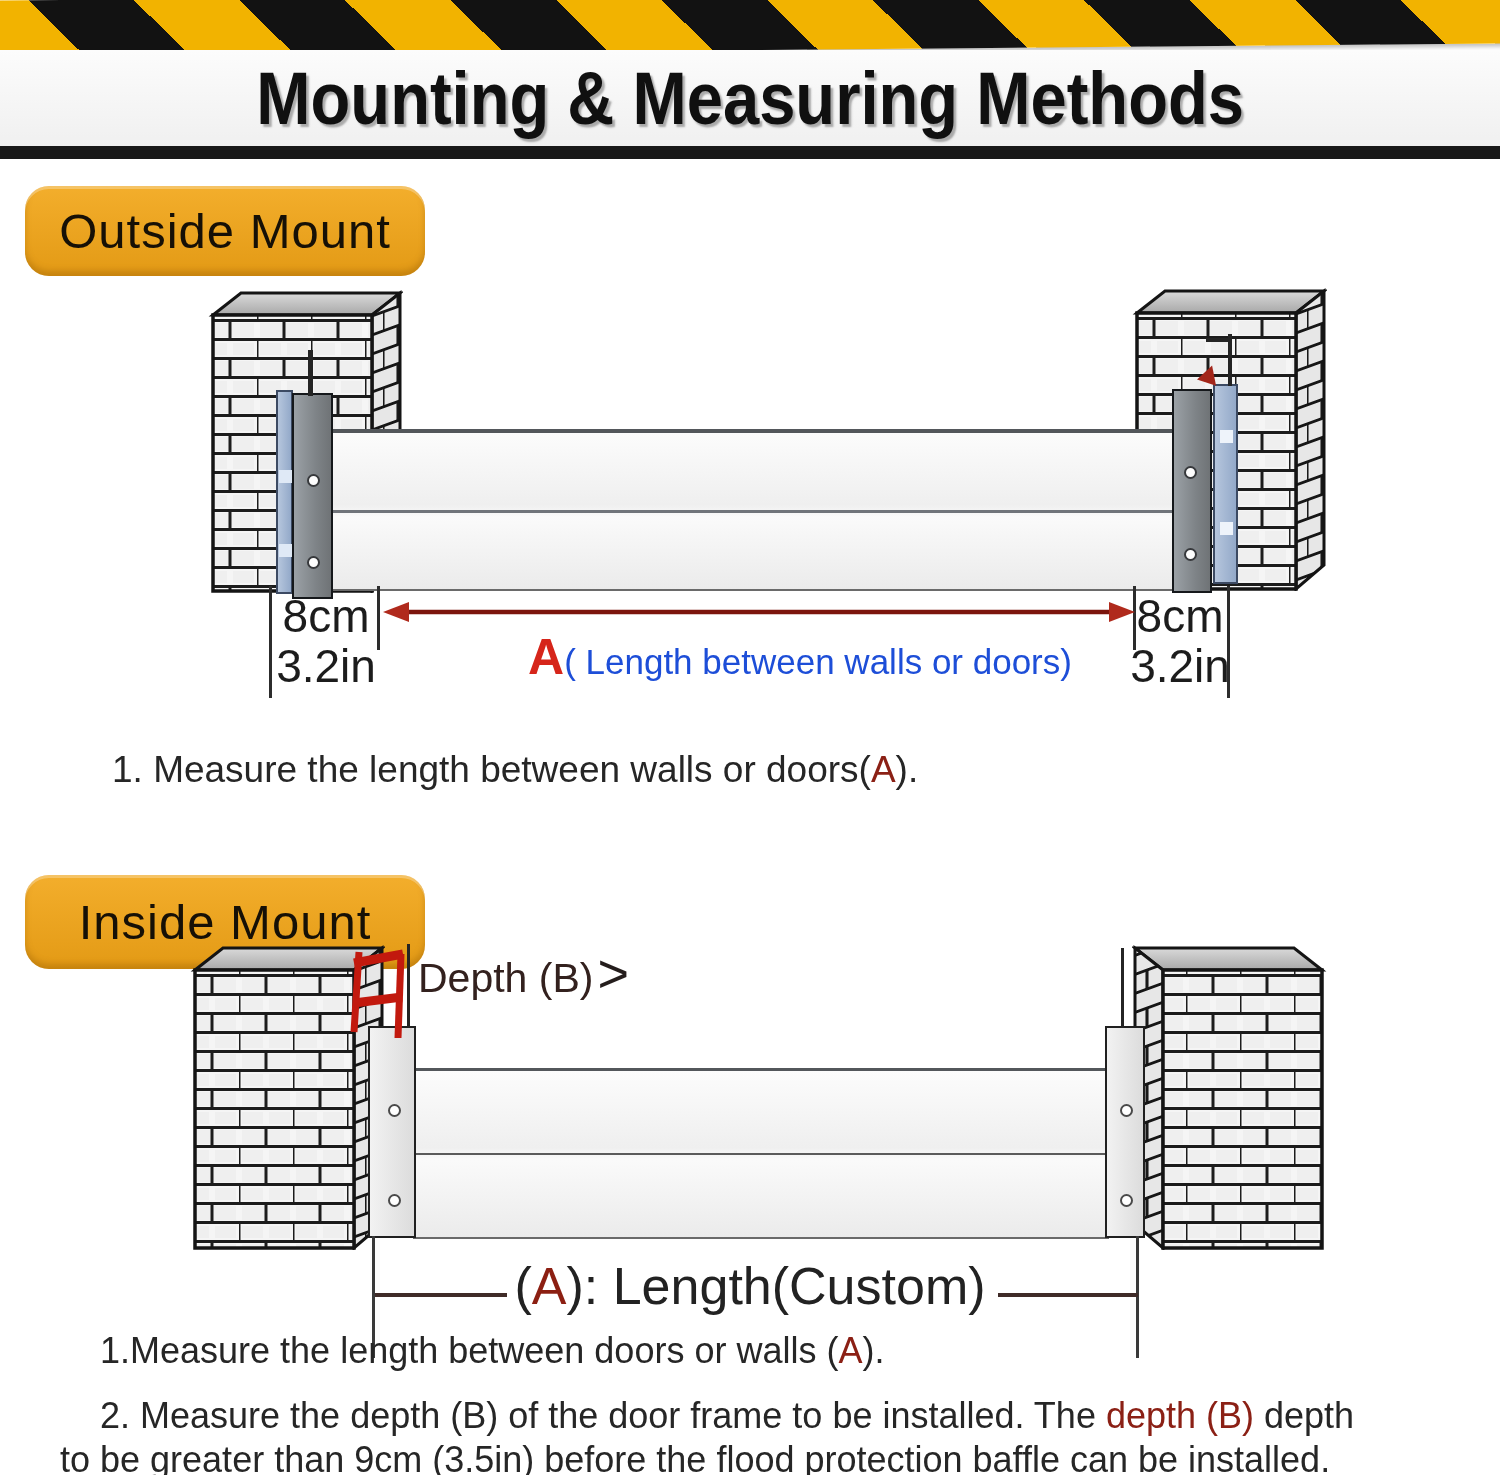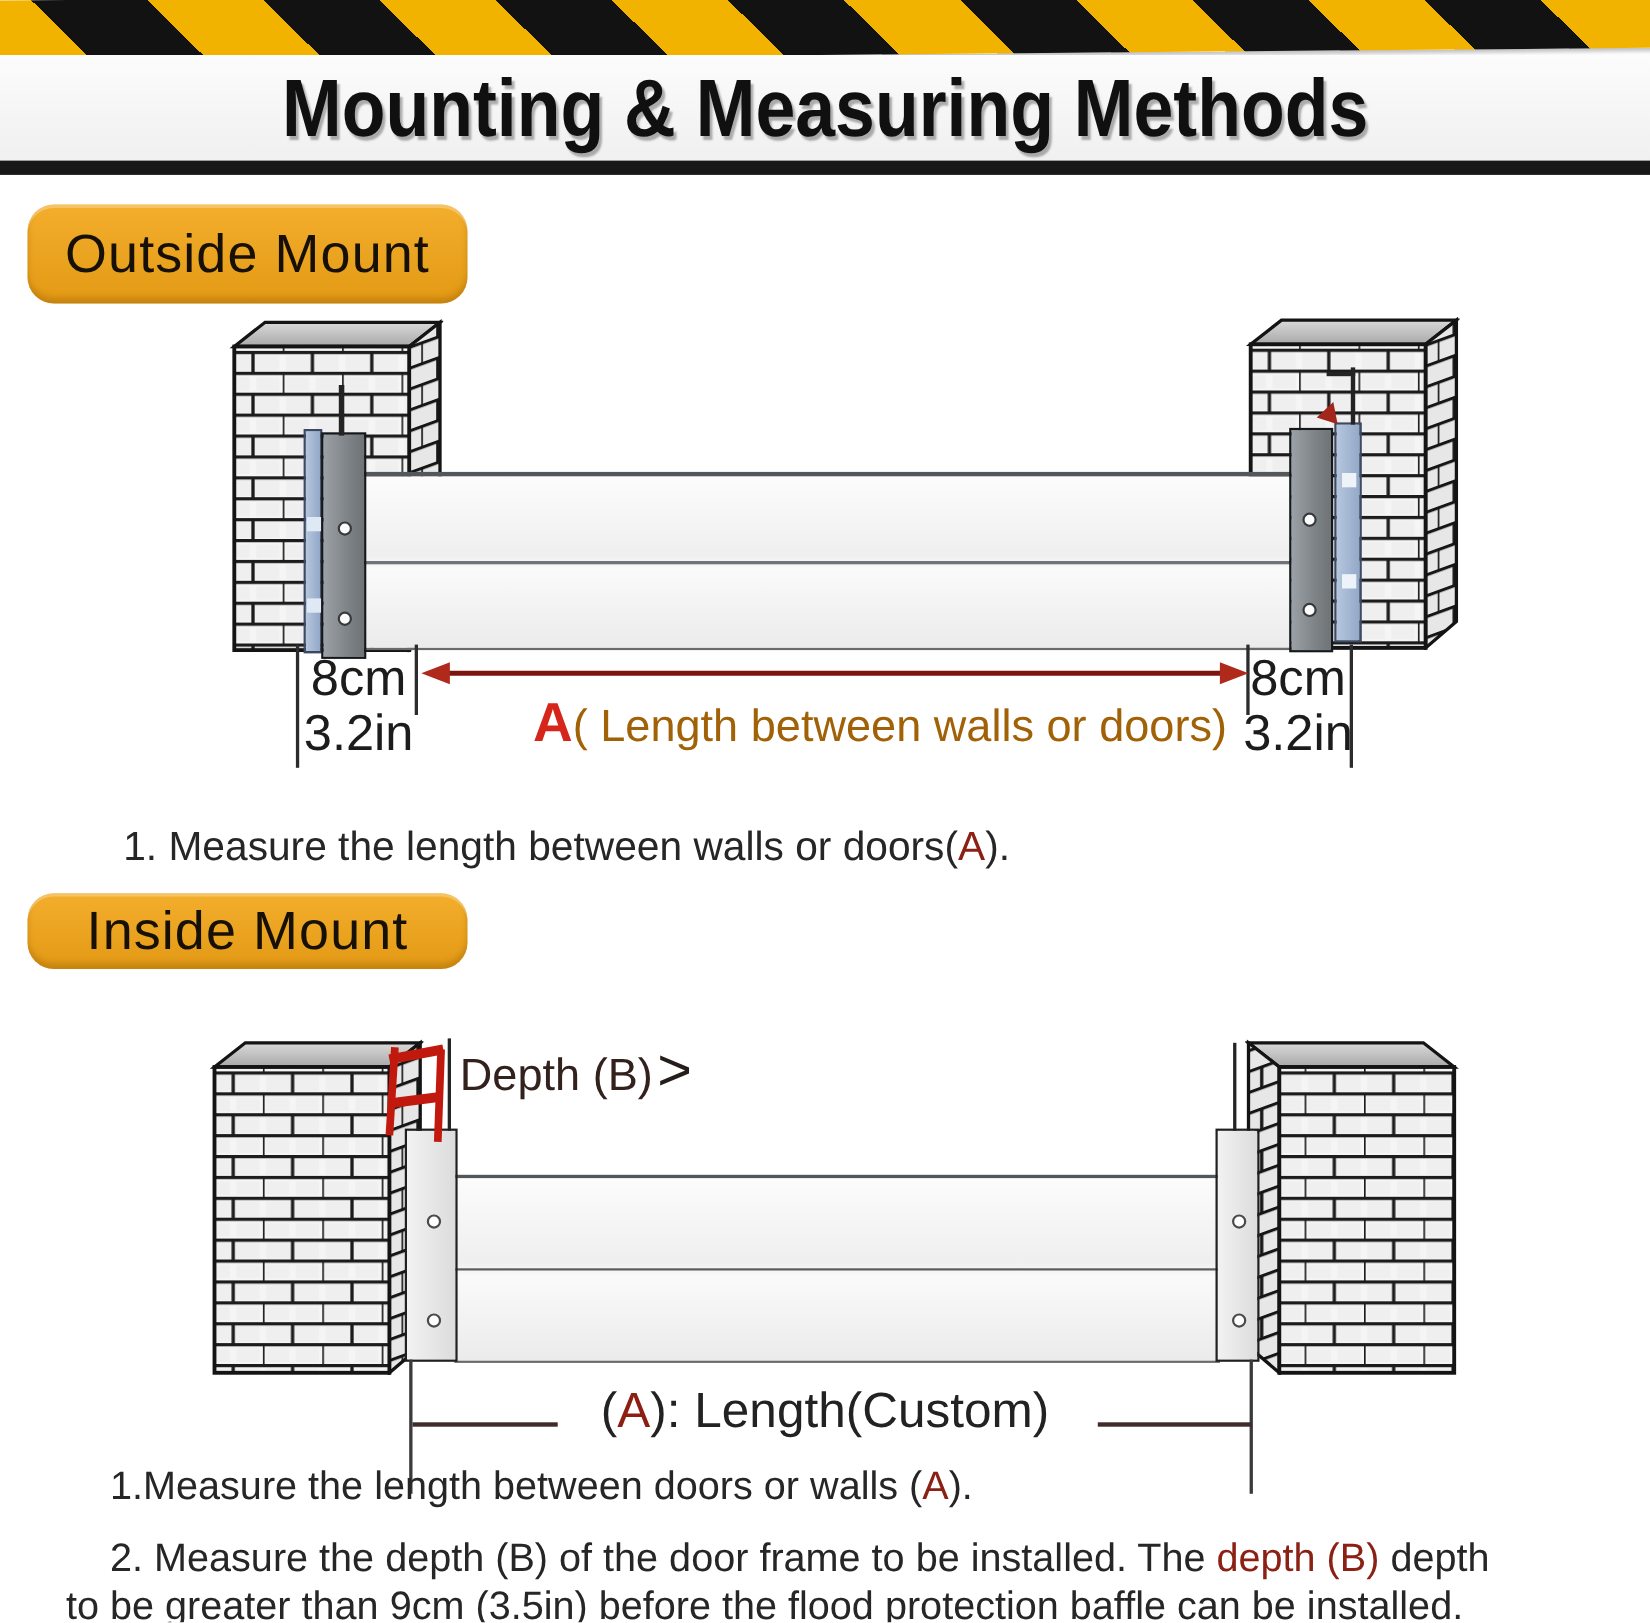--- a/index.html
+++ b/index.html
@@ -27,21 +27,21 @@
   .black-bar{position:absolute;left:0;top:146px;width:1500px;height:13px;background:#181818;}
   
   .badge{
     position:absolute;left:25px;width:400px;height:90px;border-radius:24px;
     background:linear-gradient(180deg,#f3ae2c,#e39a15);
     box-shadow:inset 0 3px 0 rgba(255,255,255,.28), inset 0 -5px 6px rgba(140,85,0,.35);
     display:flex;align-items:center;justify-content:center;
     font-size:49px;color:#161006;letter-spacing:1px;white-space:nowrap;
   }
   .badge-outside{top:186px;}
-  .badge-inside{top:812px;height:69px;}
+  .badge-inside{top:875px;height:94px;}
   
   .pillar{position:absolute;}
   .baffle{
     position:absolute;
     background:linear-gradient(180deg,#fcfcfc 0%,#efefef 46%,#fafafa 54%,#ebebeb 100%);
     border-top:4px solid #53575b;border-bottom:2px solid #6a6a6a;
   }
   .baffle .panel-split{position:absolute;left:0;top:calc(50% - 1px);width:100%;height:2.5px;background:#70747a;}
   .bracket-gray{
     position:absolute;background:linear-gradient(90deg,#9ba1a6 0%,#7e8387 60%,#6f7376 100%);
@@ -57,34 +57,34 @@
   }
   .hole{position:absolute;width:9px;height:9px;border-radius:50%;background:#fdfdfd;border:2px solid #37393c;}
   .bsq{position:absolute;width:13px;height:13px;background:#dfe9f6;}
   .pin{position:absolute;background:#242424;}
   .tick{position:absolute;width:3px;background:#2c2c2c;}
   .mline{position:absolute;height:3.5px;background:#3f2b28;}
   
   .dim-text{position:absolute;width:108px;text-align:center;font-size:46px;line-height:1.05;color:#1c1c1c;white-space:nowrap;}
   .arrow-label{position:absolute;left:450px;top:628px;width:700px;text-align:center;white-space:nowrap;}
   .arrow-label .big-a{font-size:50px;font-weight:bold;color:#d6251a;}
-  .arrow-label .rest{font-size:41px;color:#a16207;}
+  .arrow-label .rest{font-size:35px;color:#1d4ed8;}
   .steps{position:absolute;font-size:37px;color:#262626;white-space:nowrap;}
   .steps .red{color:#8b2015;}
   .steps-outside{left:112px;top:716px;}
   .steps-outside .line{line-height:52px;margin-top:28px;}
   .steps-inside{left:60px;top:1328px;font-size:36px;}
   .steps-inside .l1{padding-left:40px;line-height:46px;margin-bottom:20px;}
   .steps-inside .l2{padding-left:40px;line-height:44px;}
   .steps-inside .l3{line-height:44px;}
   .depth-label{position:absolute;left:418px;top:942px;display:flex;align-items:baseline;white-space:nowrap;}
   .depth-label .d1{font-size:41px;color:#33211e;}
   .depth-label .gt{font-size:54px;color:#241d1c;margin:0 4px;}
   .depth-label .d2{font-size:47px;color:#8c1f12;}
-  .length-label{position:absolute;left:500px;top:1256px;width:500px;text-align:center;font-size:45px;color:#222;white-space:nowrap;}
+  .length-label{position:absolute;left:500px;top:1256px;width:500px;text-align:center;font-size:52px;color:#222;white-space:nowrap;}
   .length-label .red{color:#8c1f12;}
 </style>
 </head>
 <body>
 
 <div class="stage">
 
   <svg width="0" height="0" style="position:absolute">
     <defs>
       <pattern id="brickF" width="54" height="38" patternUnits="userSpaceOnUse">

